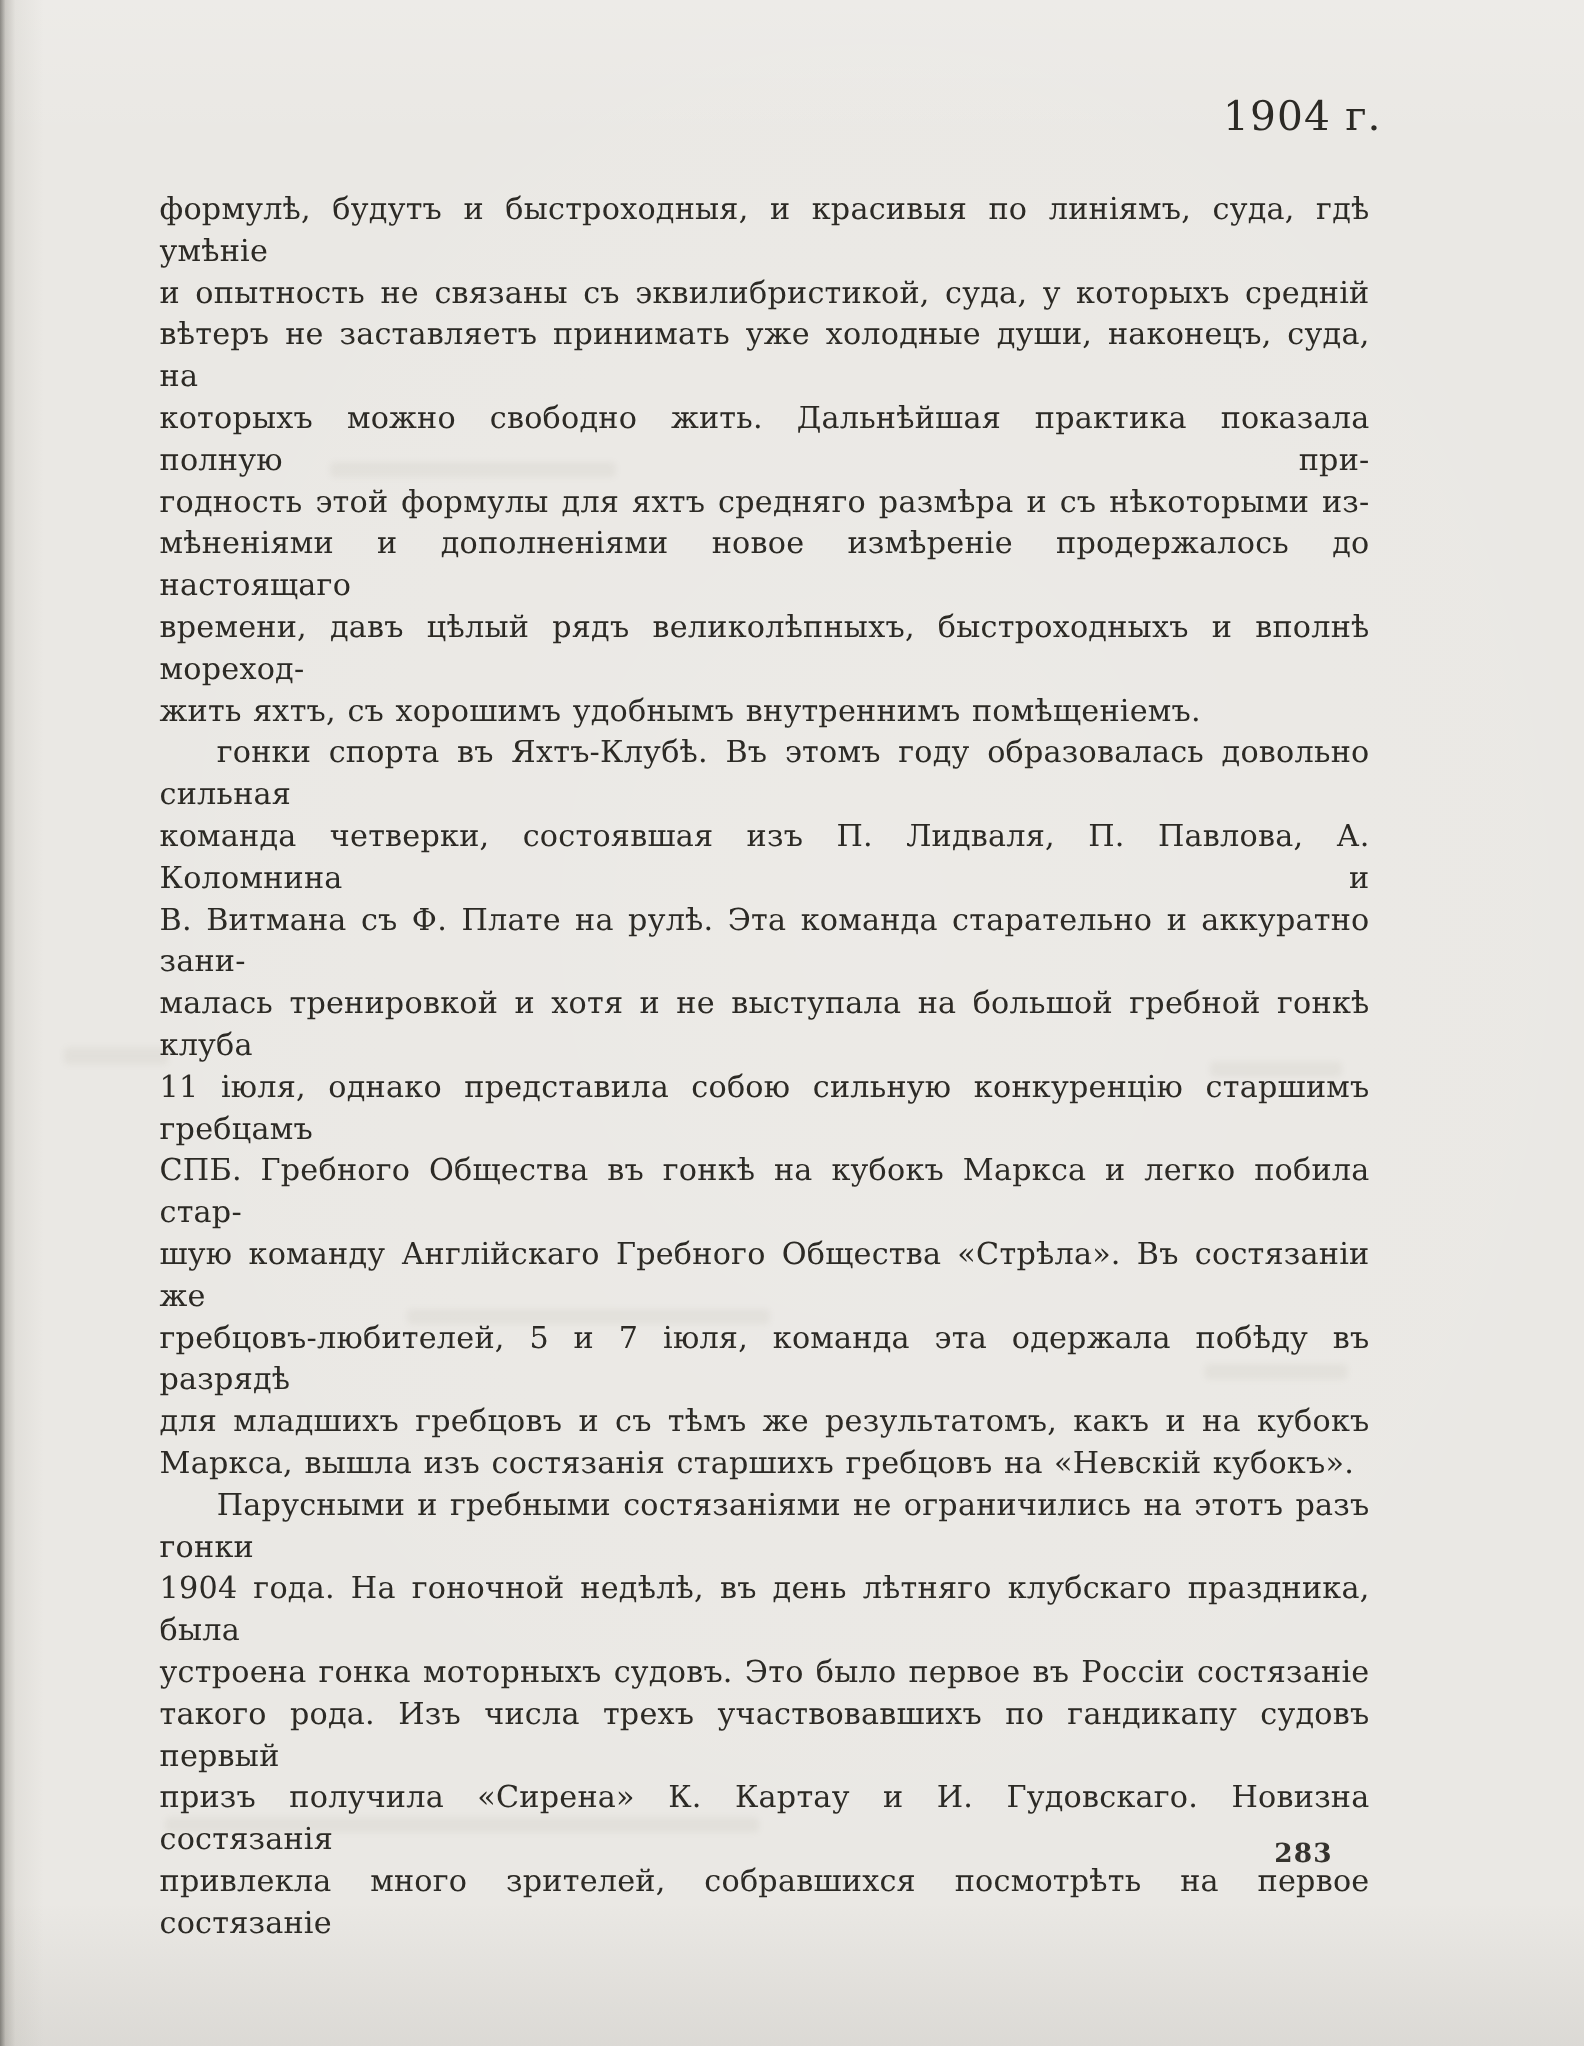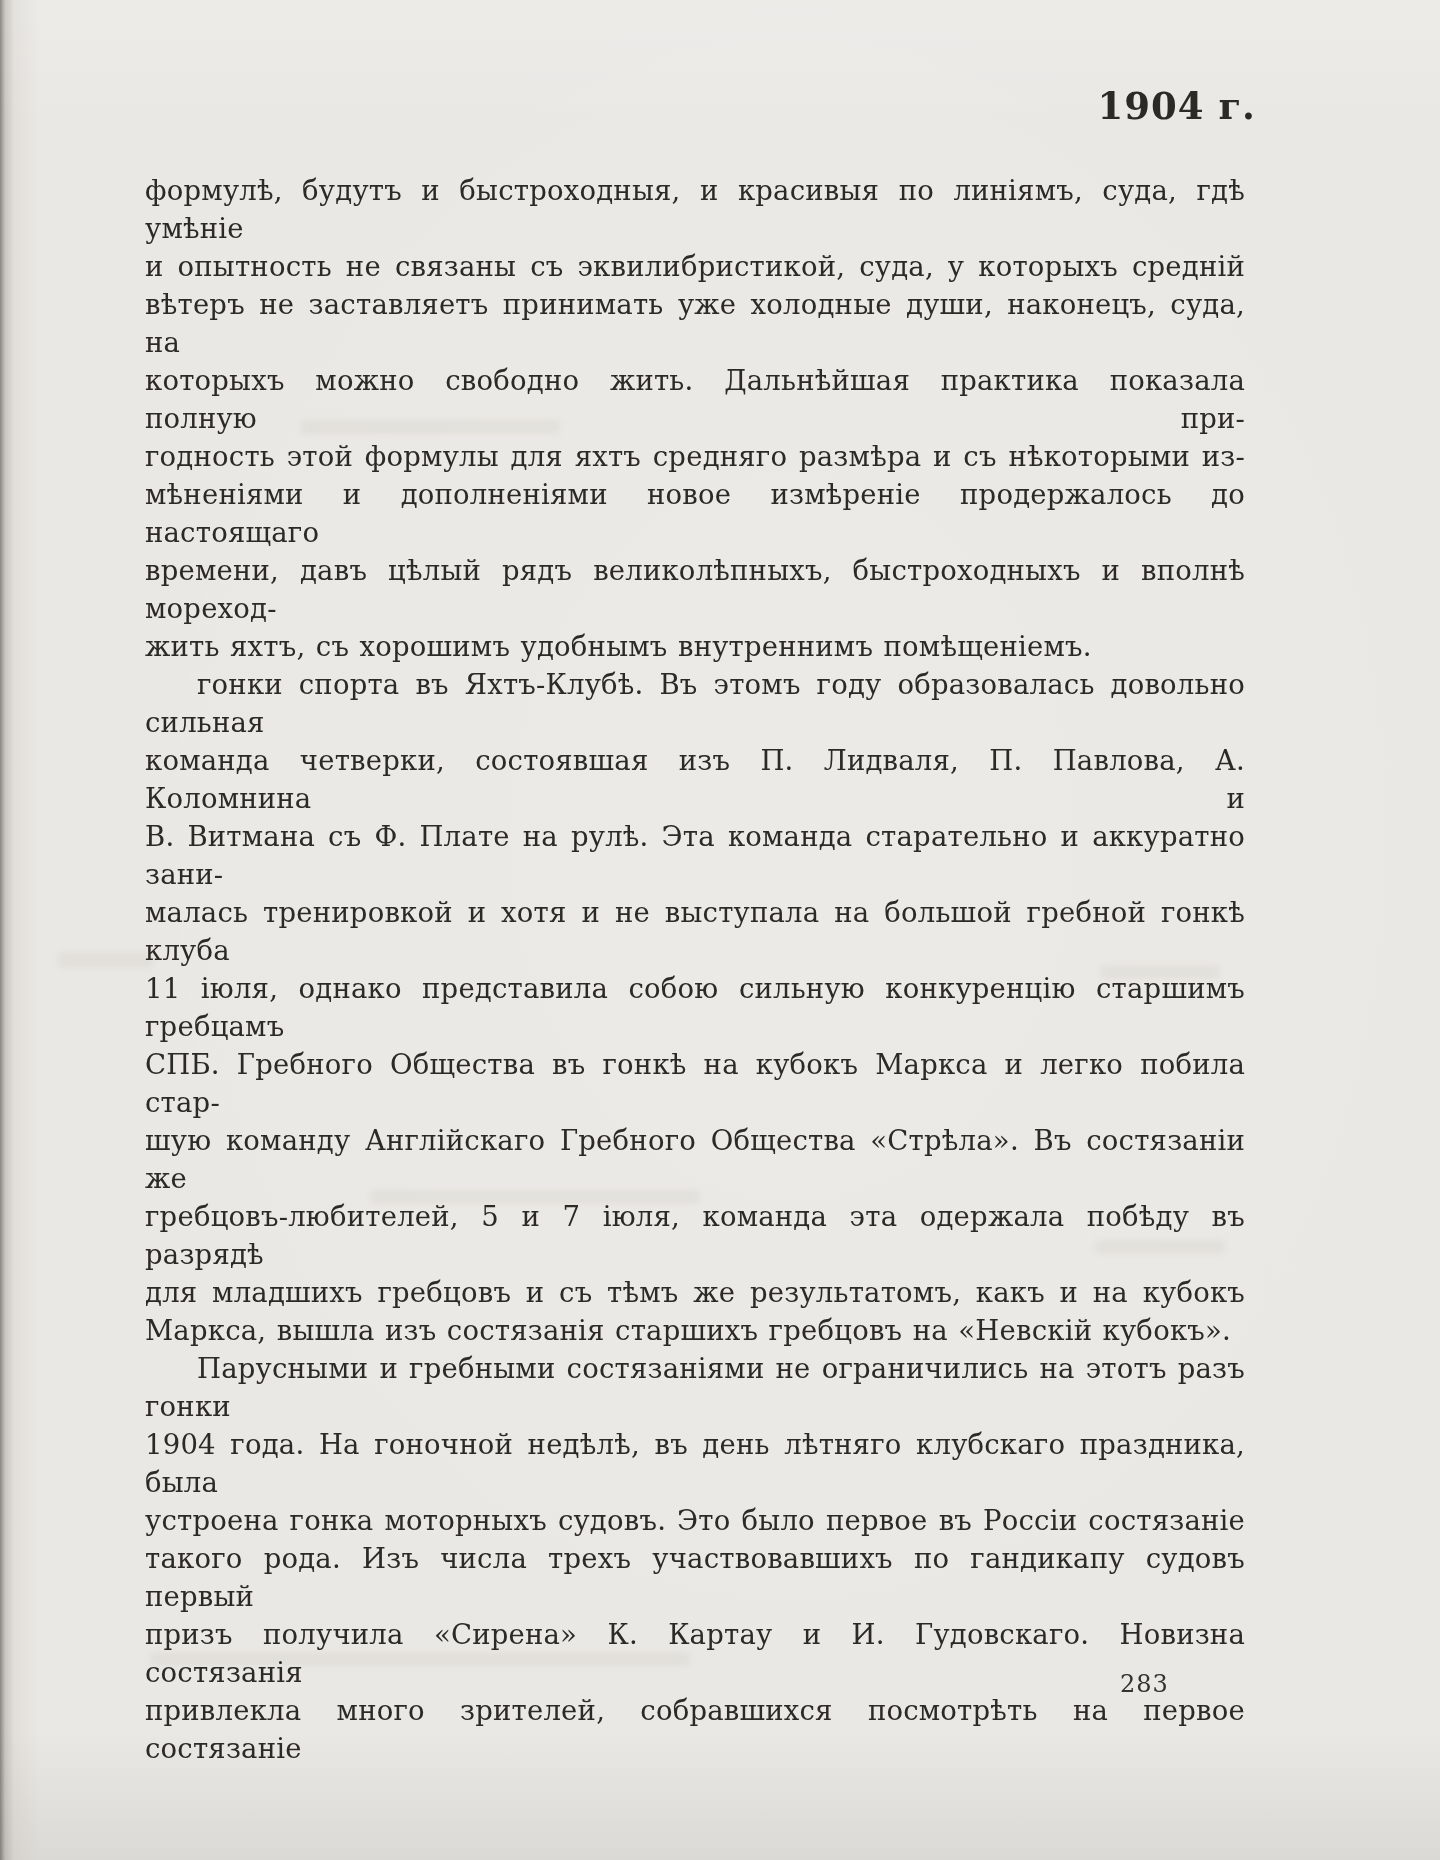--- a/index.html
+++ b/index.html
@@ -15,38 +15,38 @@
   
   .scan-shading{
     position:absolute;inset:0;pointer-events:none;
     background:
       linear-gradient(90deg, rgba(40,38,32,.50) 0px, rgba(110,106,96,.28) 5px, rgba(170,166,156,.14) 14px, rgba(0,0,0,0) 40px),
       linear-gradient(180deg, rgba(255,255,255,.15), rgba(0,0,0,0) 130px, rgba(0,0,0,0) 93%, rgba(90,88,80,.10)),
       radial-gradient(ellipse at 55% 45%, rgba(255,255,255,.10), rgba(0,0,0,0) 70%);
   }
   .header-year{
     position:absolute;top:84px;left:1020px;width:236px;
-    text-align:right;font-size:37px;font-weight:700;letter-spacing:1px;
+    text-align:right;font-size:37px;font-weight:400;letter-spacing:1px;
     color:var(--ink);
   }
   .text-block{
     position:absolute;left:145px;top:171px;width:1100px;
     font-size:27.5px;line-height:38px;letter-spacing:.2px;word-spacing:1.5px;
     color:var(--ink);
   }
   .paragraph{margin:0;}
   .line{
     text-align:justify;
     text-align-last:justify;
   }
   .line.last{text-align-last:left;}
   .paragraph.indent .line:first-child{text-indent:52px;}
   .page-number{
     position:absolute;top:1670px;left:1120px;width:130px;
-    text-align:left;font-size:24px;letter-spacing:1px;color:#35332e;
+    text-align:center;font-size:24px;letter-spacing:1px;color:#35332e;font-weight:bold;
   }
   
   .artifact{
     position:absolute;background:#87836f;opacity:.08;filter:blur(3px);
     border-radius:4px;pointer-events:none;
   }
 </style>
 </head>
 <body>
 

